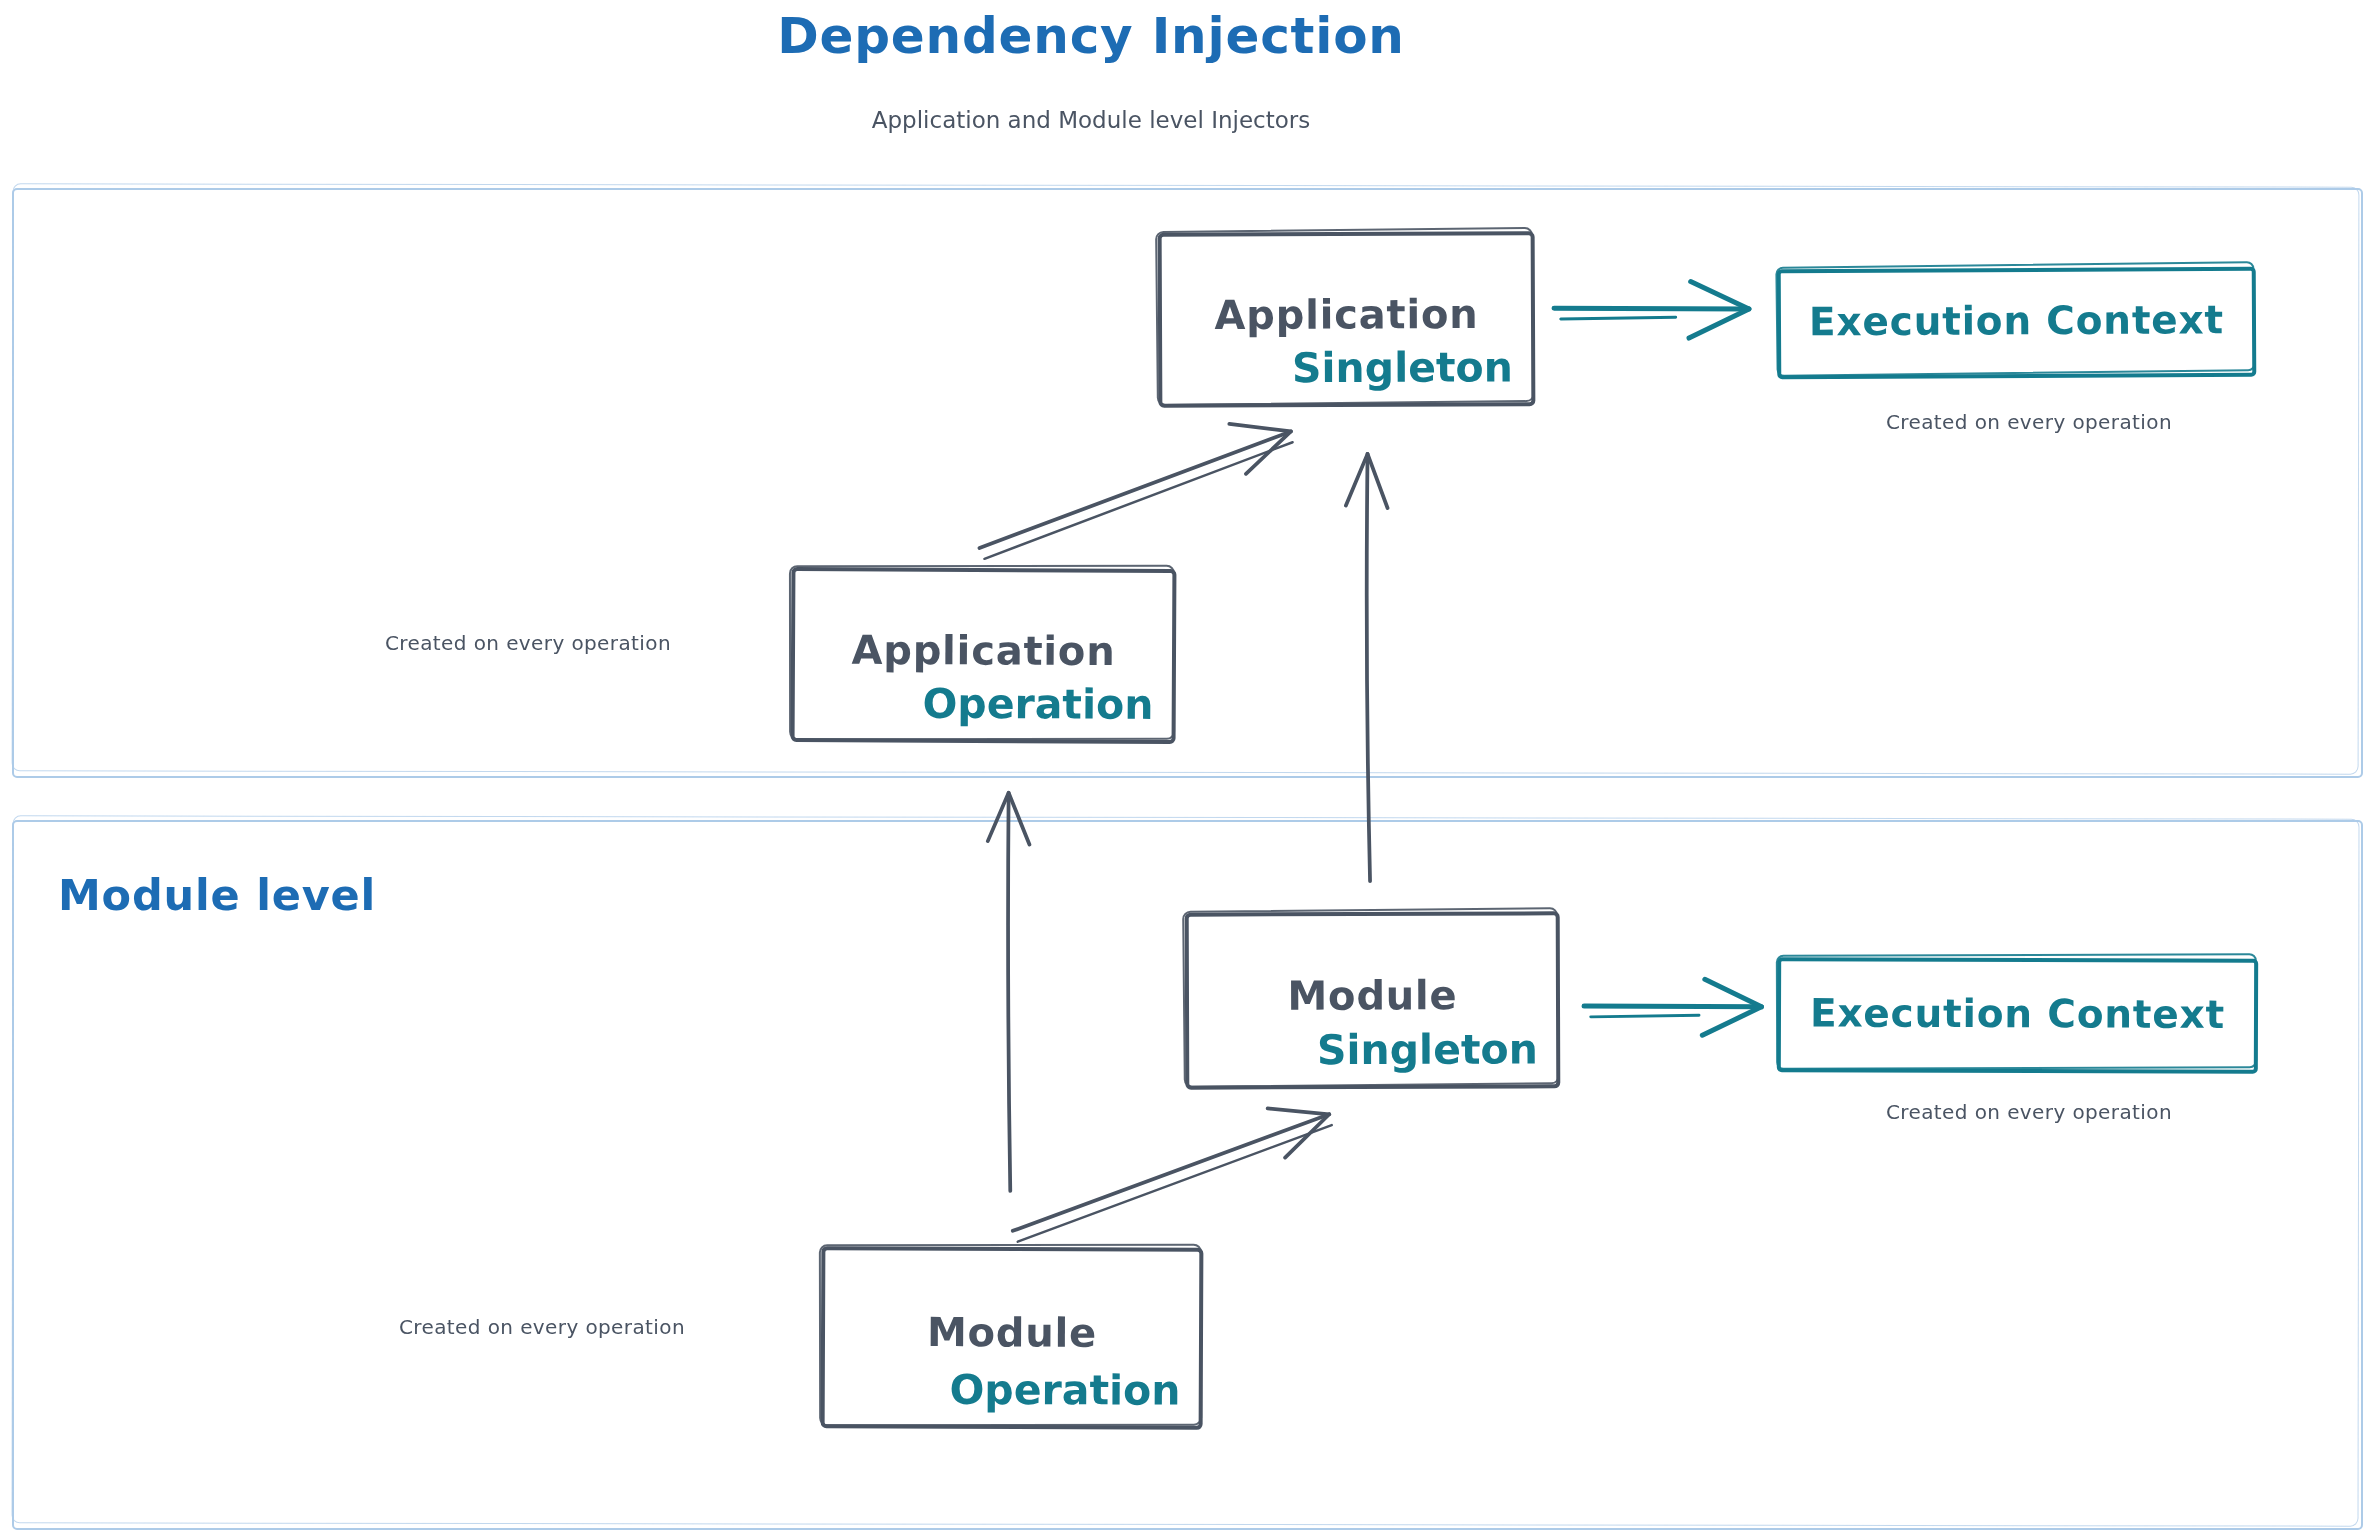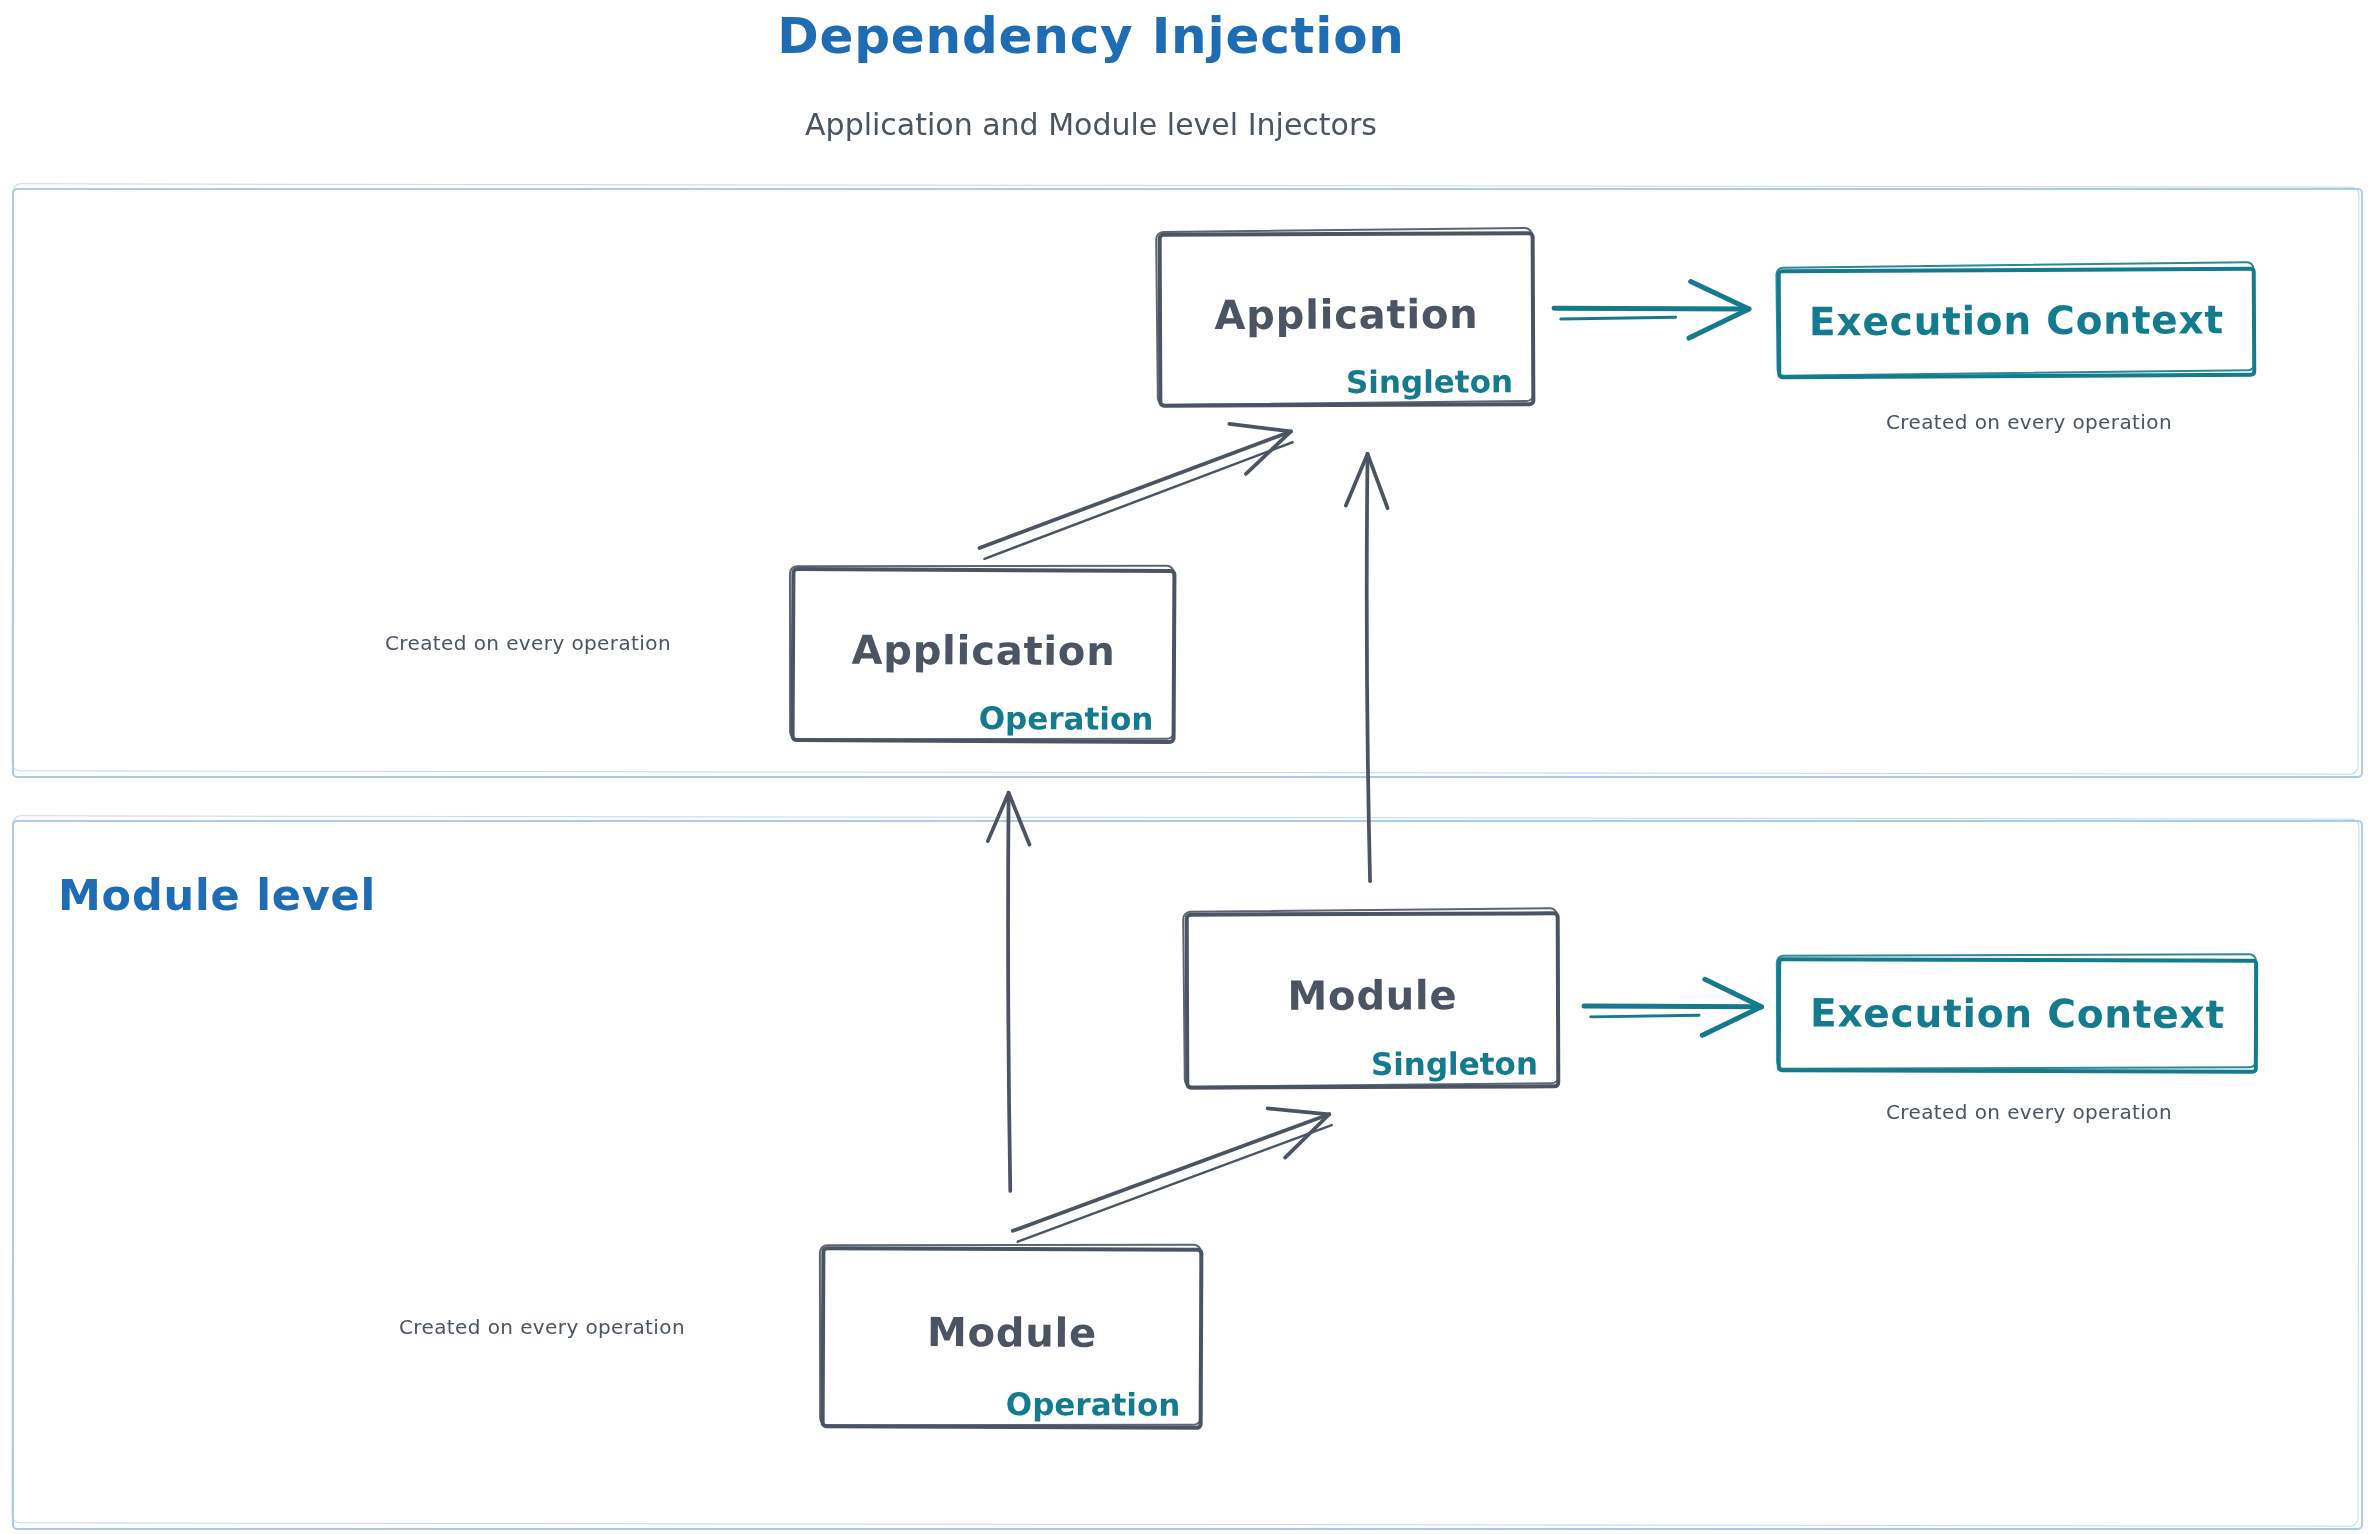--- a/index.html
+++ b/index.html
@@ -6,38 +6,38 @@
     --blue:#1d6cb4; --slate:#4a5463; --teal:#147b8e; --frame:#adcbe8;
   }
   *{box-sizing:border-box;}
   html,body{margin:0;padding:0;background:#ffffff;}
   body{font-family:"DejaVu Sans", sans-serif;color:var(--slate);}
   .canvas{position:relative;width:2377px;height:1534px;background:#ffffff;overflow:hidden;}
 
   .title{position:absolute;left:716px;top:6.7px;width:750px;text-align:center;
     font-size:50px;font-weight:bold;color:var(--blue);letter-spacing:0.8px;}
   .subtitle{position:absolute;left:716px;top:107px;width:750px;text-align:center;
-    font-size:30px;color:var(--slate);}
+    font-size:23px;color:var(--slate);}
 
   .level-frame{position:absolute;border:2.1px solid var(--frame);border-radius:5px;background:transparent;}
   .level-frame::before{content:"";position:absolute;inset:-5px 1.7px 3.3px -1.7px;border:1.2px solid var(--frame);
     border-radius:8.3px;transform:rotate(.08deg);opacity:.75;pointer-events:none;}
   #app-frame{left:11.7px;top:188px;width:2351px;height:590px;}
   #module-frame{left:11.7px;top:820px;width:2351px;height:710px;}
 
   .level-label{position:absolute;font-size:43px;font-weight:bold;color:var(--blue);letter-spacing:0.8px;}
   #app-level-label{left:55px;top:243px;}
   #module-level-label{left:58px;top:870px;}
 
   .node{position:absolute;border:4.2px solid var(--slate);border-radius:5.8px;background:#fff;}
   .node::before{content:"";position:absolute;inset:-7.5px -3.3px 0px -5.8px;border:2.1px solid var(--slate);
     border-radius:8.3px;transform:rotate(-.35deg);opacity:.9;pointer-events:none;}
   .node .node-title{position:absolute;left:0;right:0;top:50%;transform:translateY(-62%);
     text-align:center;font-size:40px;font-weight:bold;color:var(--slate);letter-spacing:0.8px;}
-  .node .node-badge{position:absolute;right:18.3px;bottom:3px;font-size:31px;color:var(--teal);font-weight:bold;}
+  .node .node-badge{position:absolute;right:18.3px;bottom:11px;font-size:41px;color:var(--teal);font-weight:bold;}
 
   #app-singleton{left:1158px;top:232px;width:377px;height:175px;transform:rotate(-.25deg);}
   #app-operation{left:791px;top:568px;width:385px;height:175px;transform:rotate(.3deg);}
   #module-singleton{left:1185px;top:912px;width:375px;height:177px;transform:rotate(-.2deg);}
   #module-operation{left:821px;top:1247px;width:382px;height:182px;transform:rotate(.25deg);}
 
   .exec{position:absolute;border:4.2px solid var(--teal);border-radius:5px;background:#fff;}
   .exec::before{content:"";position:absolute;inset:-8.3px -2.5px 0.8px -5px;border:2.5px solid var(--teal);
     border-radius:7.5px;transform:rotate(-.4deg);opacity:.9;pointer-events:none;}
   .exec .exec-label{position:absolute;left:0;right:0;top:50%;transform:translateY(-55%);

